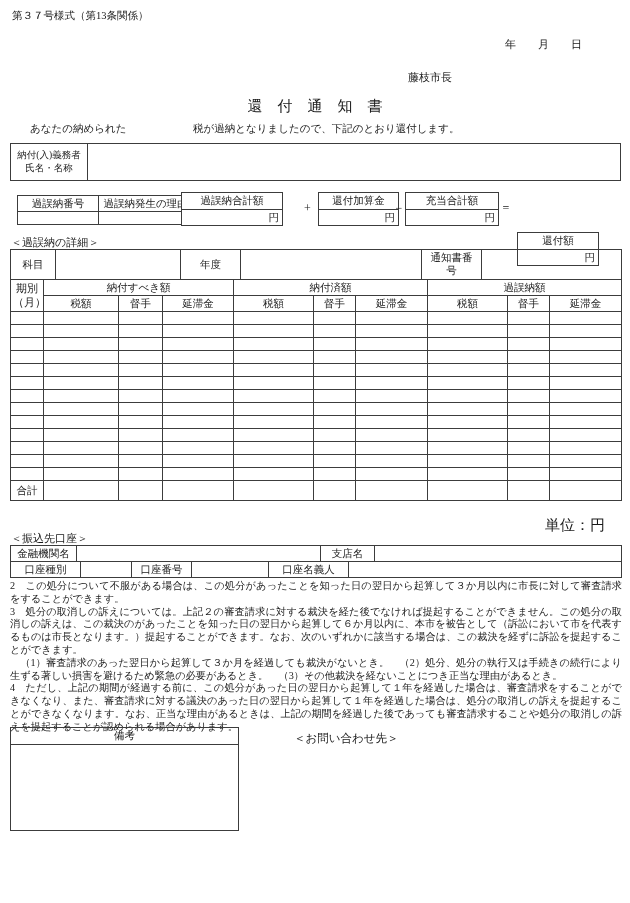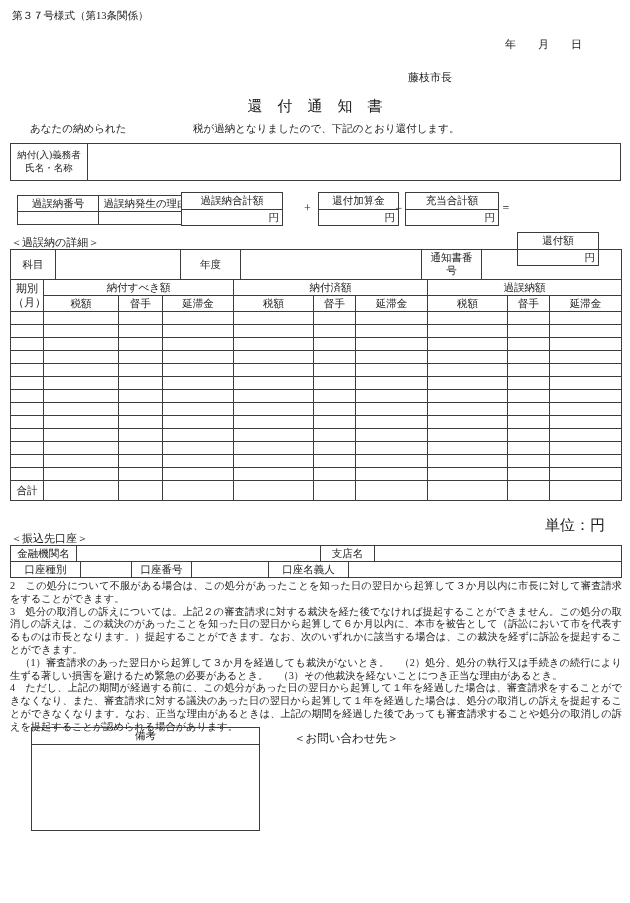--- a/index.html
+++ b/index.html
@@ -64,21 +64,21 @@
   .bank-block { top:545px; left:10px; width:612px; }
   .bank-block table { margin-top:-1px; }
   .bank-block table:first-child { margin-top:0; }
   .bank-block td { height:15px; }
 
   .notes { top:580px; left:10px; width:612px; font-size:10.2px;
            line-height:12.8px; text-align:justify; }
   .notes p { margin:0; }
 
   .remarks-box { top:727px; left:10px; width:227px; height:102px;
-                 border:1px solid #3c3c3c;margin-left:21px; }
+                 border:1px solid #3c3c3c; }
   .remarks-head { height:16px; line-height:16px; border-bottom:1px solid #3c3c3c;
                   text-align:center; font-size:10.5px; }
   .contact { top:731px; left:294px; font-size:11.5px; }
 </style>
 </head>
 <body>
 
 <div class="page">
 
   <div class="abs form-number">第３７号様式（第13条関係）</div>

